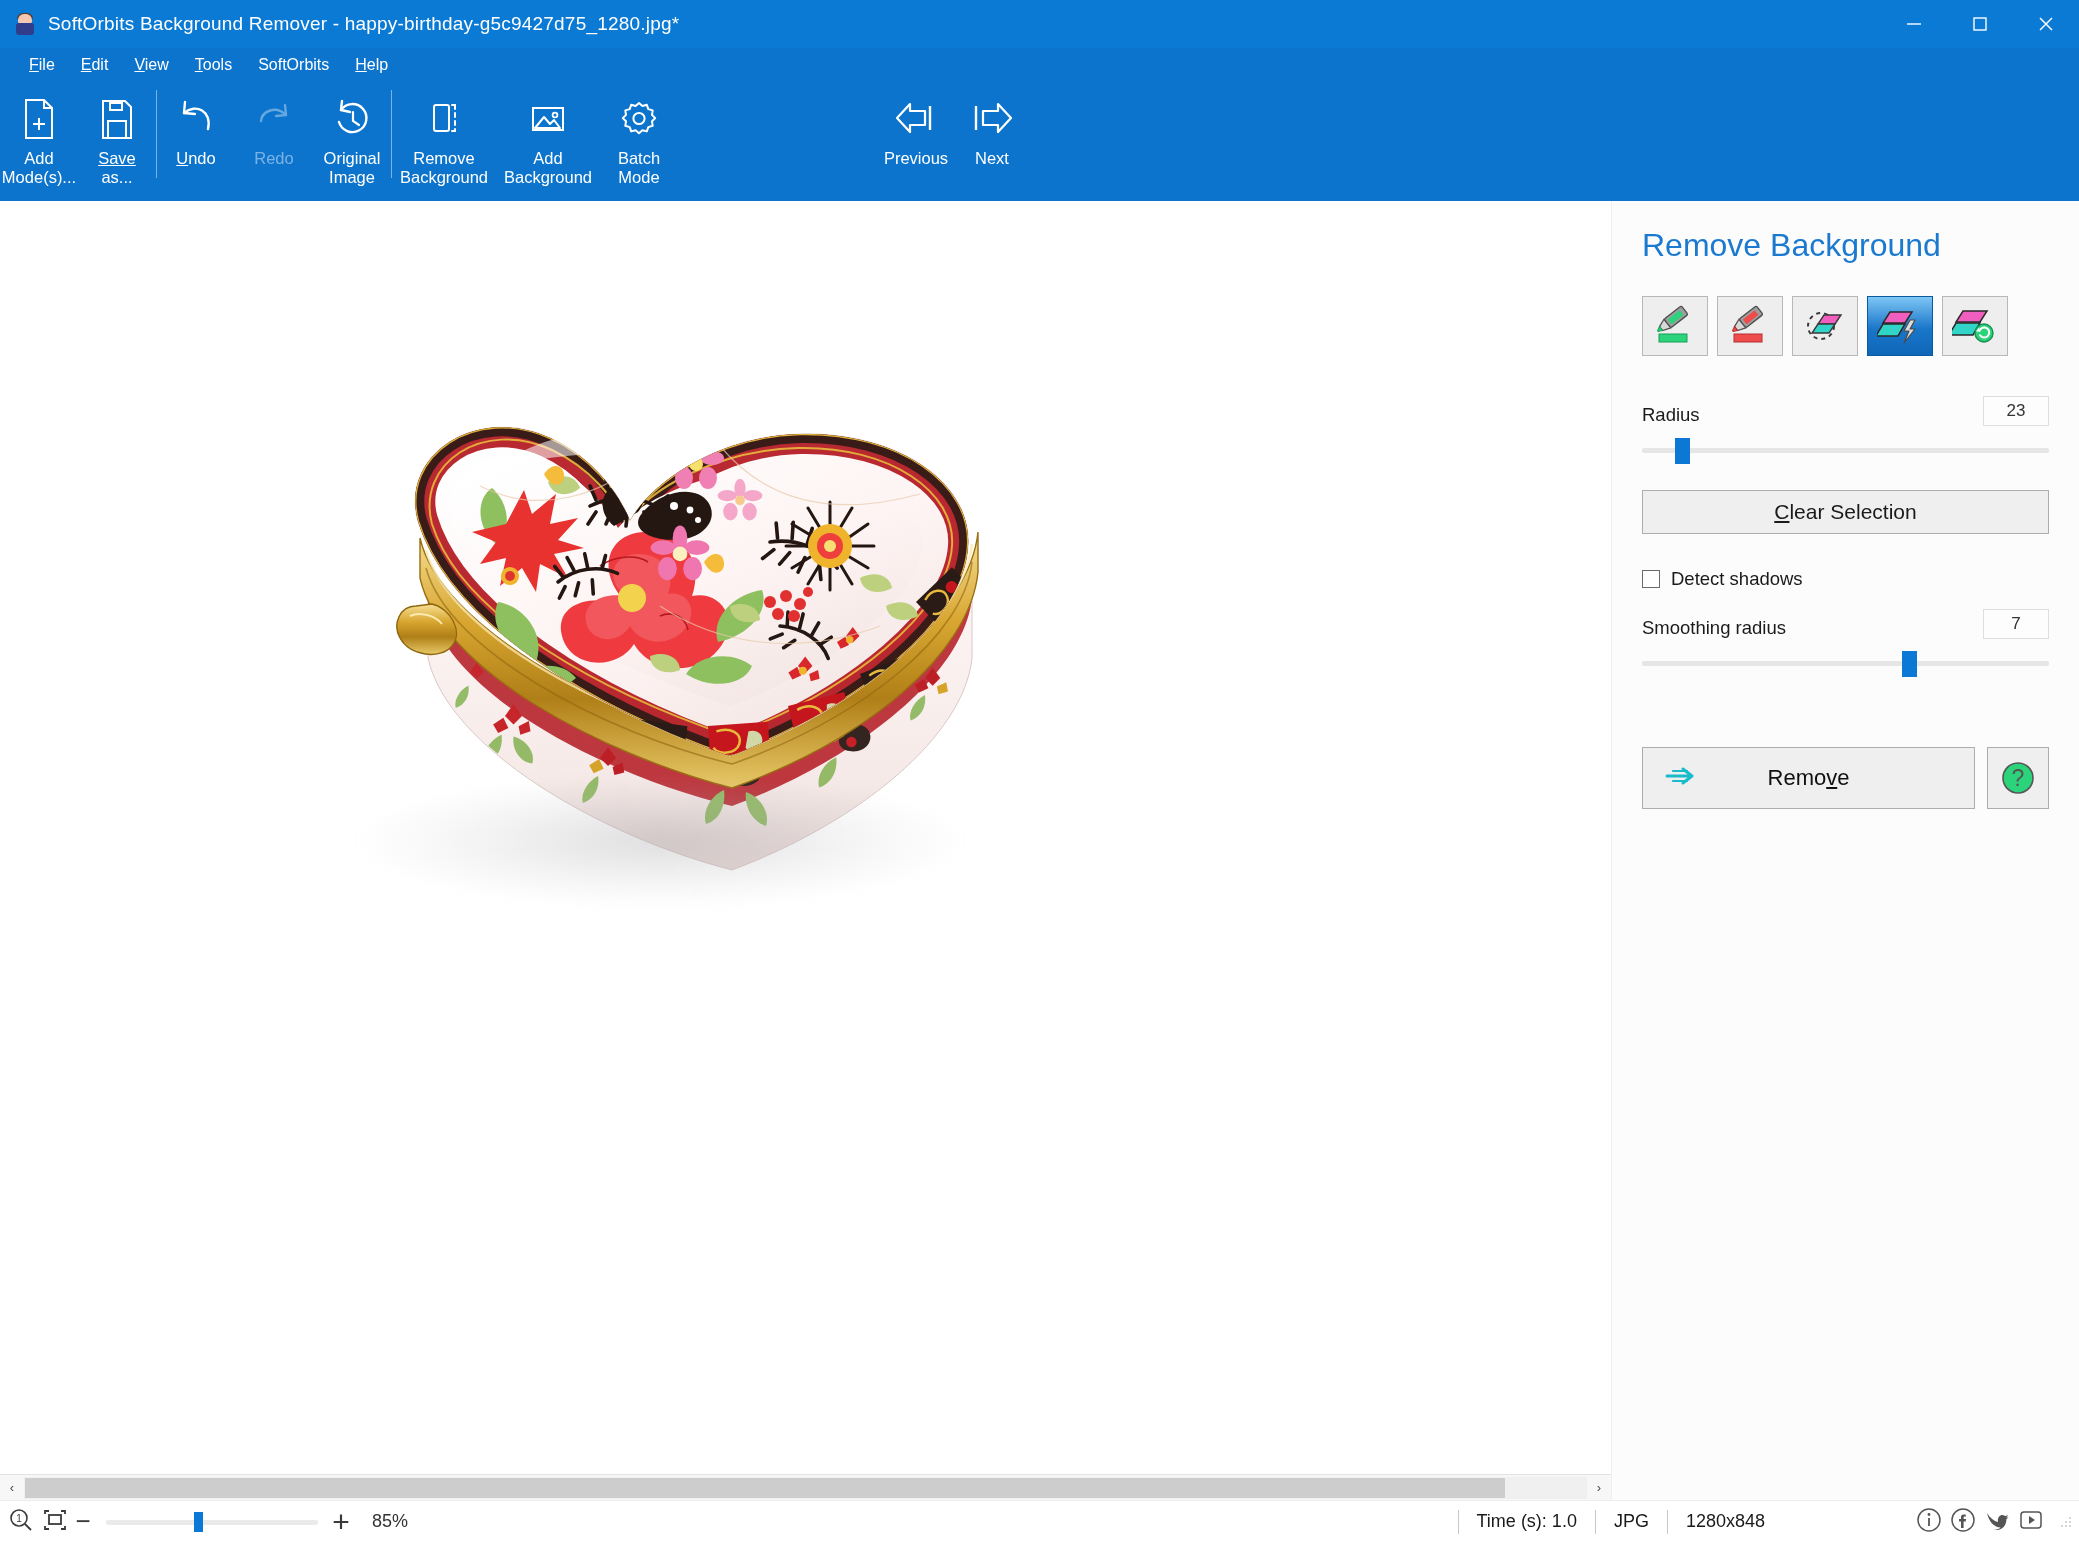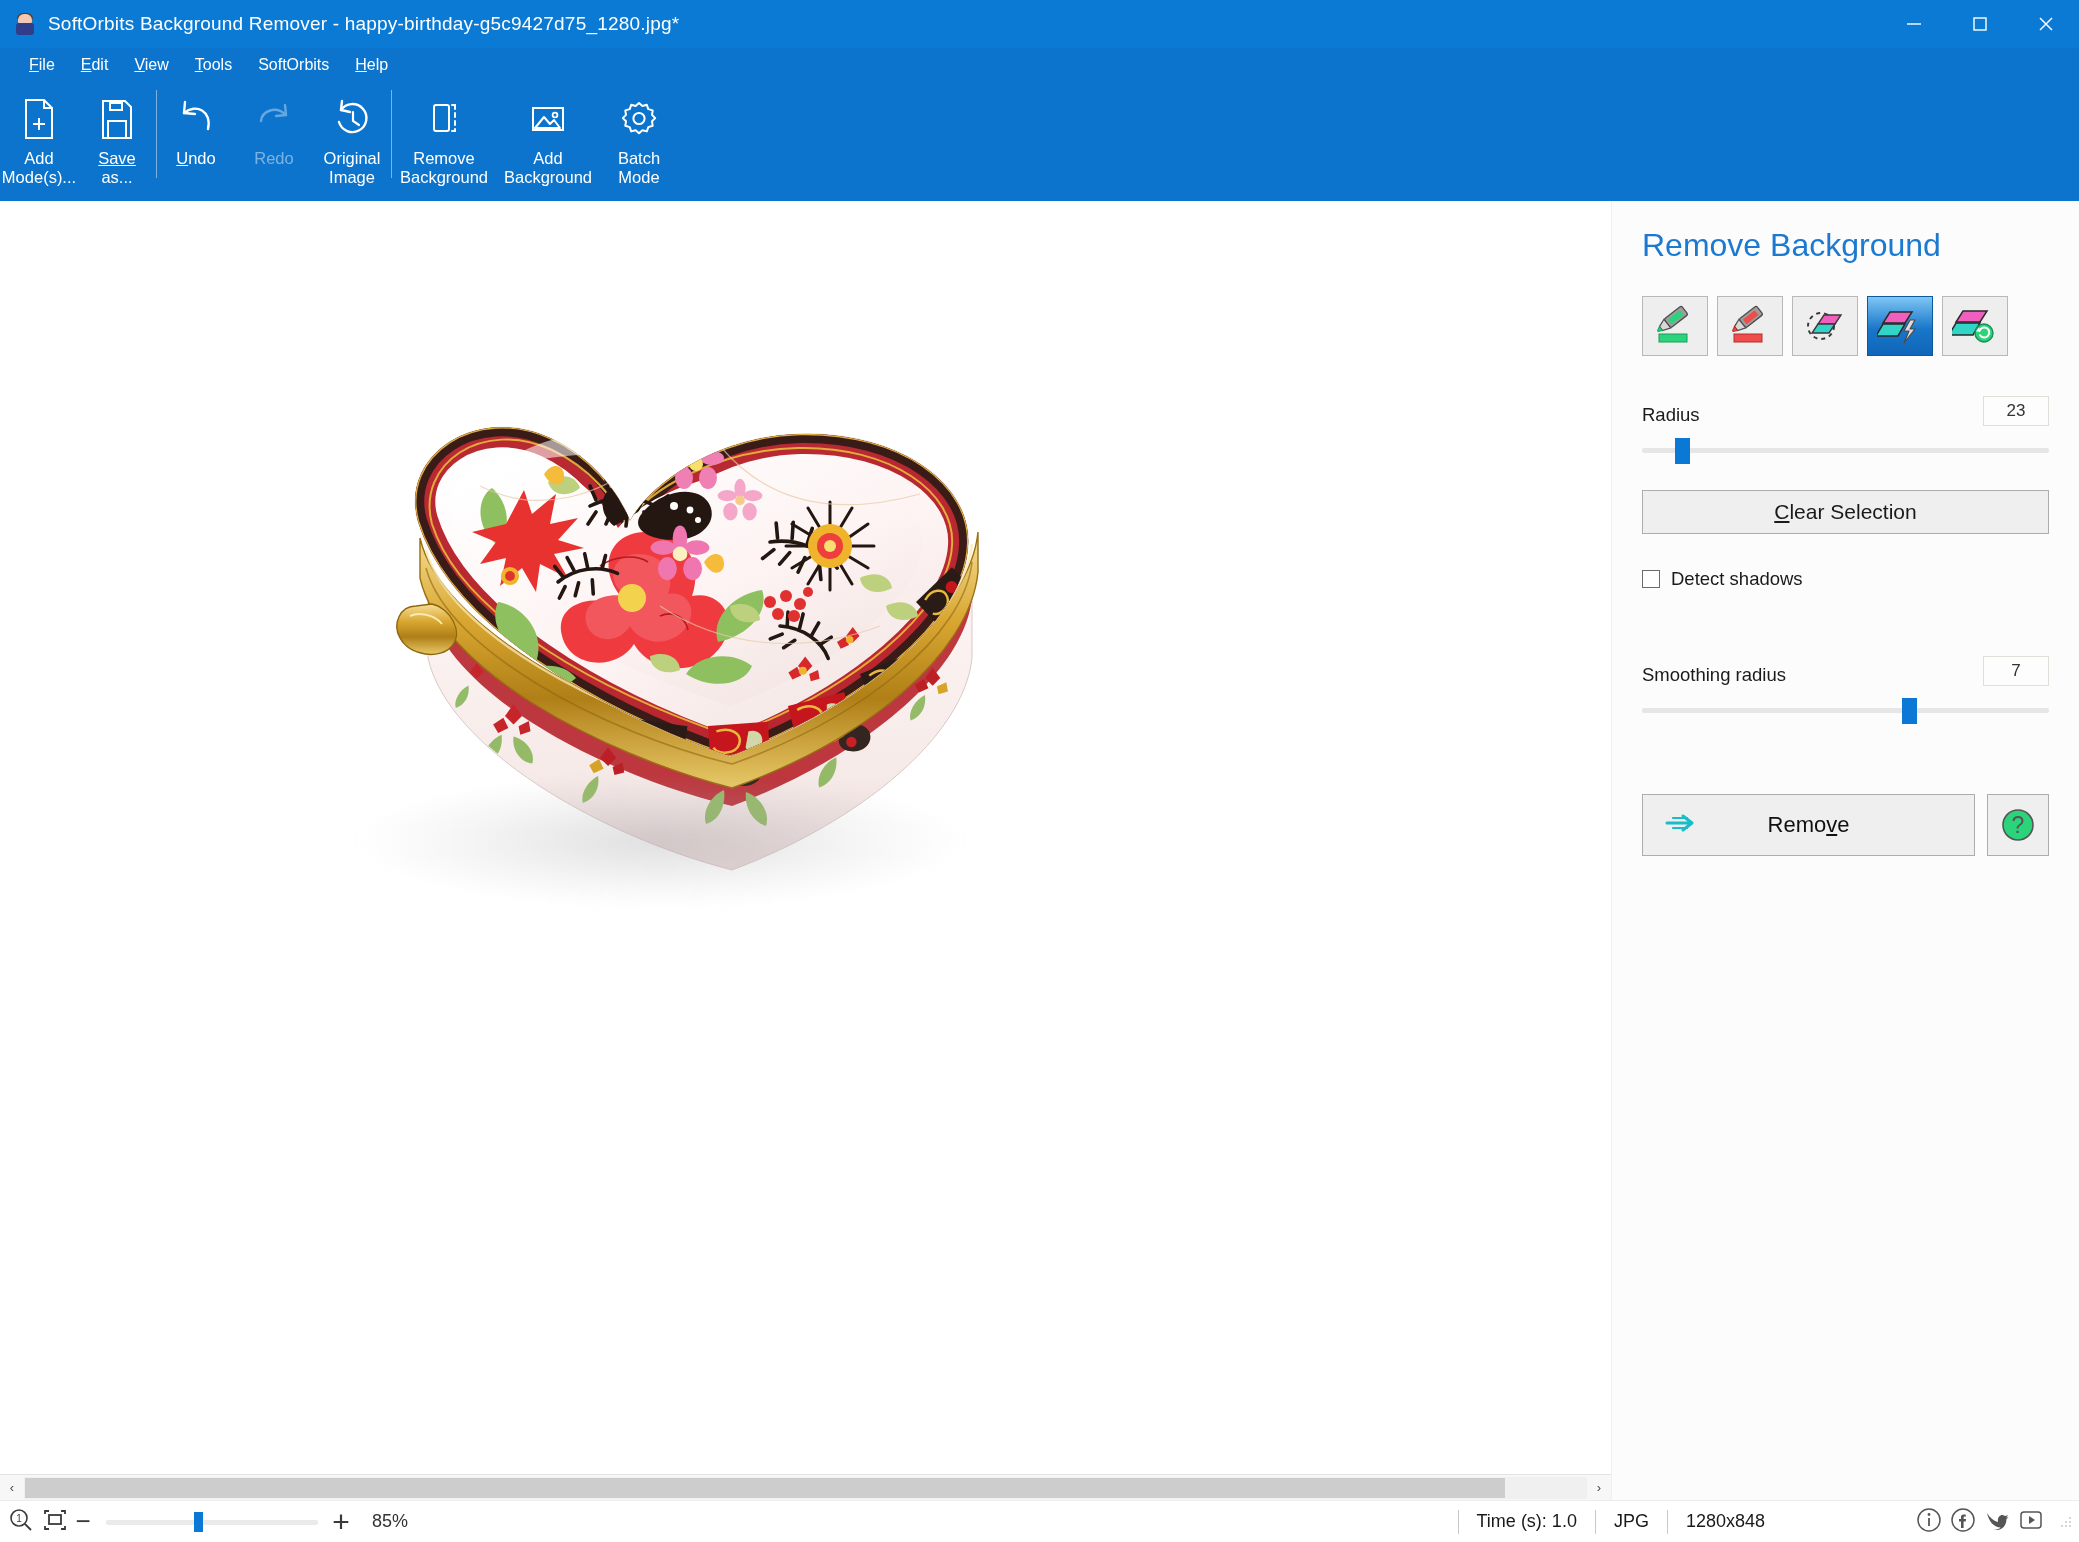--- a/index.html
+++ b/index.html
@@ -83,21 +83,21 @@
   .slider { position: relative; height: 28px; margin-bottom: 26px; }
   .slider .track { position: absolute; top: 12px; left: 0; right: 0; height: 5px; background: #e6e6e6; border-radius: 2px; }
   .slider .thumb { position: absolute; top: 2px; width: 15px; height: 26px; background: #0a78d4; }
 
   .bigbtn {
     height: 44px; border: 1px solid #adadad; background: #efefef;
     display: flex; align-items: center; justify-content: center;
     font-size: 21px; color: #1a1a1a; margin-top: 16px;
   }
   .bigbtn u { text-decoration: underline; }
-  .checkrow { display: flex; align-items: center; margin-top: 34px; margin-bottom: 66px; }
+  .checkrow { display: flex; align-items: center; margin-top: 34px; margin-bottom: 19px; }
   .chk { width: 18px; height: 18px; border: 1px solid #6b6b6b; background: #fff; margin-right: 11px; }
 
   .removerow { display: flex; gap: 12px; margin-top: 70px; }
   .removebtn {
     flex: 1; height: 62px; border: 1px solid #adadad; background: #efefef;
     display: flex; align-items: center; position: relative;
   }
   .removebtn .arr { margin-left: 22px; }
   .removebtn .rtxt { position: absolute; left: 0; right: 0; text-align: center; font-size: 22px; color: #111; }
   .removebtn .rtxt u { text-decoration: underline; }
@@ -247,20 +247,40 @@
           <svg width="44" height="44" viewBox="0 0 44 44">
             <path d="M22 6 l3.4 3.0 4.4 -1.2 1.5 4.3 4.4 1.3 -0.7 4.5 3.2 3.2 -3.2 3.2 0.7 4.5 -4.4 1.3 -1.5 4.3 -4.4 -1.2 -3.4 3.0 -3.4 -3.0 -4.4 1.2 -1.5 -4.3 -4.4 -1.3 0.7 -4.5 -3.2 -3.2 3.2 -3.2 -0.7 -4.5 4.4 -1.3 1.5 -4.3 4.4 1.2 z" fill="none" stroke="#fff" stroke-width="2" stroke-linejoin="round"></path>
             <circle cx="22" cy="21.5" r="5.6" fill="none" stroke="#fff" stroke-width="2"></circle>
           </svg>
         </div>
         <div class="rb-lbl"><span>Batch</span><br><span>Mode</span></div>
       </div>
 
     </div>
 
+    <div class="rb-nav">
+      <div class="rb-btn">
+        <div class="rb-ico">
+          <svg width="48" height="42" viewBox="0 0 48 42">
+            <path d="M18 6 L5 20 L18 34 L18 27 L33 27 L33 13 L18 13 Z" fill="none" stroke="#fff" stroke-width="2.2" stroke-linejoin="round"></path>
+            <line x1="38" y1="8" x2="38" y2="32" stroke="#fff" stroke-width="2.4"></line>
+          </svg>
+        </div>
+        <div class="rb-lbl"><span>Previous</span></div>
+      </div>
+      <div class="rb-btn">
+        <div class="rb-ico">
+          <svg width="48" height="42" viewBox="0 0 48 42">
+            <line x1="8" y1="8" x2="8" y2="32" stroke="#fff" stroke-width="2.4"></line>
+            <path d="M30 6 L43 20 L30 34 L30 27 L15 27 L15 13 L30 13 Z" fill="none" stroke="#fff" stroke-width="2.2" stroke-linejoin="round"></path>
+          </svg>
+        </div>
+        <div class="rb-lbl"><span>Next</span></div>
+      </div>
+    </div>
   </div>
 
   <div class="body">
 
     <div class="canvaswrap">
       <div class="canvas">
         <div class="photo">
           <div class="shadow-blob"></div>
           <svg width="760" height="620" viewBox="0 0 760 620">
             <defs>

